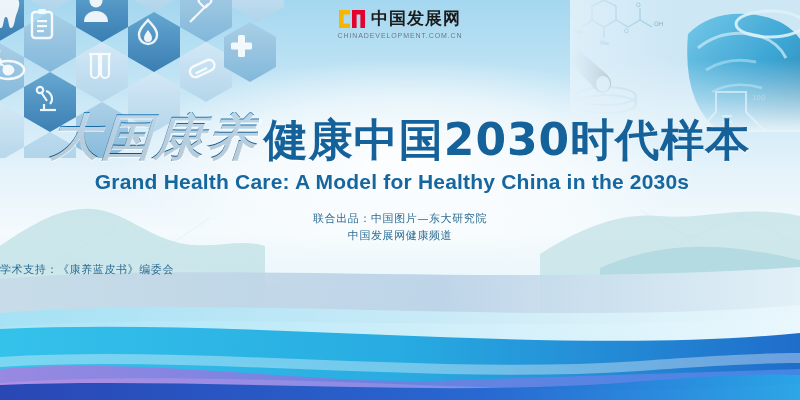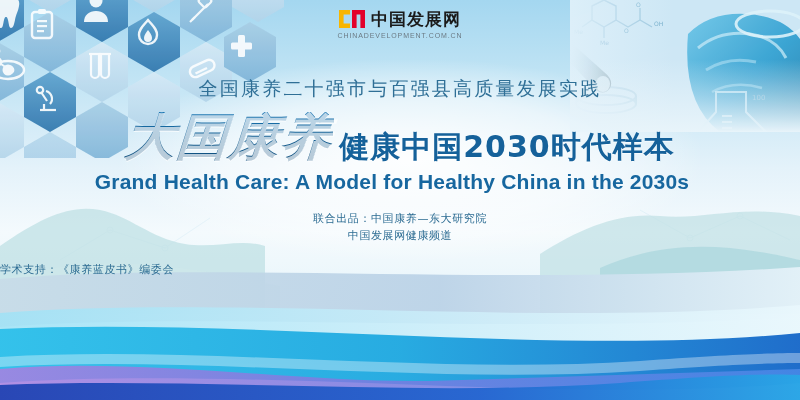--- a/index.html
+++ b/index.html
@@ -31,21 +31,21 @@
   
   .midlines{left:0;top:190px;width:800px;height:90px;opacity:.35;}
 
   
   .content{position:absolute;left:0;top:0;width:800px;height:400px;}
 
   .brand{
     position:absolute;left:0;right:0;top:10px;
     display:flex;align-items:center;justify-content:center;flex-direction:column;
   }
-  .brand-row{display:flex;align-items:center;gap:6px;}
+  .brand-row{display:flex;align-items:flex-start;gap:6px;}
   .brand-mark{display:block;}
   .brand-name{
     font-size:17px;font-weight:bold;color:#1a1a1a;letter-spacing:1px;line-height:1;
   }
   .brand-url{
     margin-top:4px;font-size:7px;color:#6b7a84;letter-spacing:.9px;
     font-family:"Liberation Sans","DejaVu Sans",sans-serif;
   }
 
   .kicker{
@@ -62,21 +62,21 @@
     font-size:50px;font-weight:bold;letter-spacing:2px;line-height:1;
     color:#14639a;
     font-family:"DejaVu Serif","Liberation Serif",serif;
     font-style:italic;
     text-shadow:0 1px 0 rgba(255,255,255,.7);
     background:linear-gradient(180deg,#1f78b4 0%,#0f5a8e 55%,#124f7c 100%);
     -webkit-background-clip:text;background-clip:text;-webkit-text-fill-color:transparent;
     transform:skewX(-4deg);
   }
   .title-b{
-    font-size:30px;font-weight:bold;letter-spacing:1px;line-height:1;
+    font-size:44px;font-weight:bold;letter-spacing:1px;line-height:1;
     color:#15619a;
     font-family:"DejaVu Sans","Liberation Sans",sans-serif;
     text-shadow:0 1px 0 rgba(255,255,255,.65);
   }
 
   .subtitle{
     position:absolute;left:0;right:16px;top:170px;text-align:center;
     font-size:21px;font-weight:bold;color:#17679f;letter-spacing:.2px;
     font-family:"Liberation Sans","DejaVu Sans",sans-serif;
   }
@@ -394,30 +394,29 @@
       <div class="brand-row">
         <svg class="brand-mark" width="26" height="18" viewBox="0 0 26 18">
           <path d="M0 0 H11 V4.5 H4.6 V13.5 H11 V18 H0 Z" fill="#f7b500"></path>
           <path d="M13 0 H26 V18 H21.4 V4.5 H17.6 V18 H13 Z" fill="#e3002b"></path>
         </svg>
         <span class="brand-name">中国发展网</span>
       </div>
       <div class="brand-url">CHINADEVELOPMENT.COM.CN</div>
     </div>
 
-    <div class="kicker">全国康养二十强市与百强县高质量发展实践</div>
 
     <div class="title-row">
       <span class="title-a">大国康养</span>
       <span class="title-b">健康中国2030时代样本</span>
     </div>
 
     <div class="subtitle">Grand Health Care: A Model for Healthy China in the 2030s</div>
 
     <div class="credits">
-      <div>联合出品：中国康养—东大研究院</div>
+      <div>联合出品：中国图片—东大研究院</div>
       <div>中国发展网健康频道</div>
     </div>
 
     <div class="support">学术支持：《康养蓝皮书》编委会</div>
 
   </div>
 </div>
 
 </body></html>

